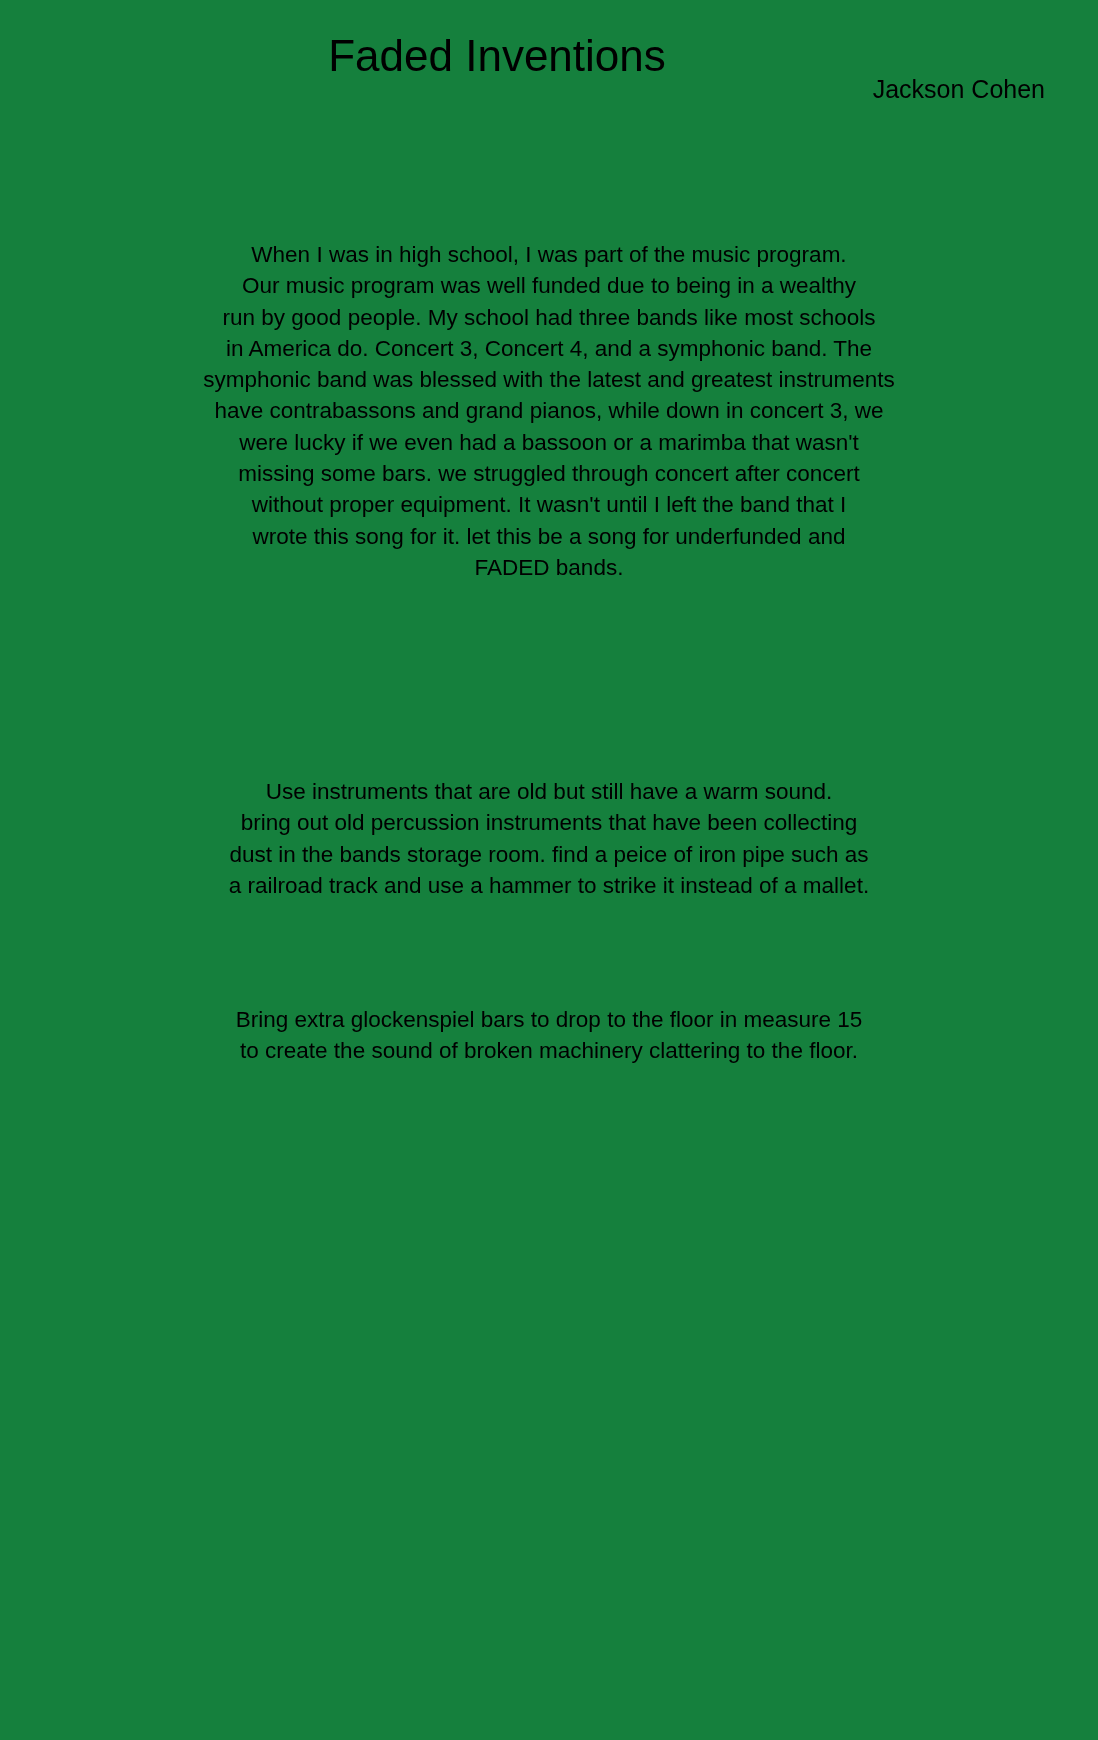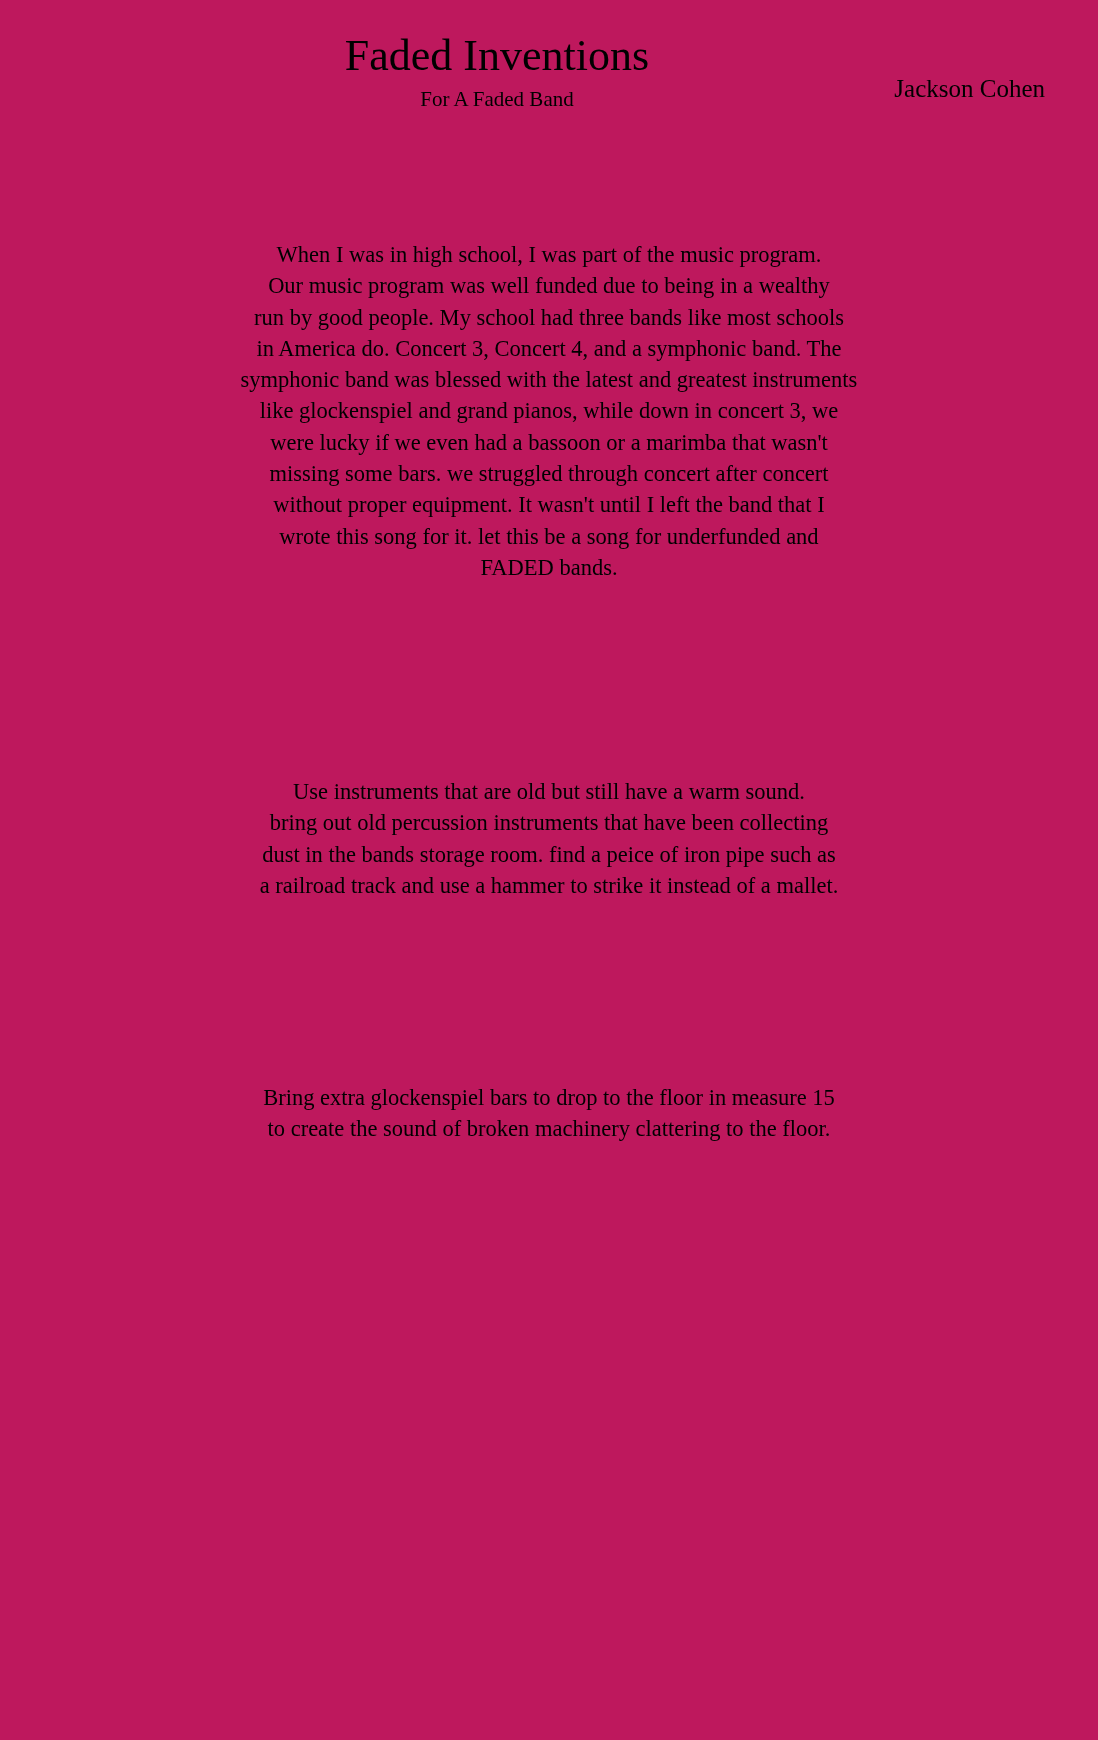--- a/index.html
+++ b/index.html
@@ -6,23 +6,23 @@
   html, body {
     margin: 0;
     padding: 0;
     background: #ffffff;
   }
   .page {
     position: relative;
     width: 1098px;
     height: 1740px;
     margin: 0 auto;
-    background: #be185d;
+    background: #15803d;
     color: #000000;
-    font-family: Liberation Serif, serif;
+    font-family: Liberation Sans, sans-serif;
     overflow: hidden;
   }
 
   
   .header {
     position: absolute;
     top: 0;
     left: 0;
     width: 1098px;
     height: 130px;
@@ -73,40 +73,39 @@
     line-height: 31.3px;
     font-weight: 400;
   }
   .block .ln {
     display: block;
     white-space: pre;
   }
 
   #block-1 { top: 239px; }
   #block-2 { top: 776px; }
-  #block-3 { top: 1082px; }
+  #block-3 { top: 1004px; }
 </style>
 </head>
 <body>
 
 <div class="page">
 
   <div class="header">
     <div class="title">Faded Inventions</div>
-    <div class="subtitle">For A Faded Band</div>
     <div class="composer">Jackson Cohen</div>
   </div>
 
   <div class="block" id="block-1">
     <span class="ln">When I was in high school, I was part of the music program.</span>
     <span class="ln">Our music program was well funded due to being in a wealthy</span>
     <span class="ln">run by good people. My school had three bands like most schools</span>
     <span class="ln">in America do. Concert 3, Concert 4, and a symphonic band. The</span>
     <span class="ln">symphonic band was blessed with the latest and greatest instruments</span>
-    <span class="ln">like glockenspiel and grand pianos, while down in concert 3, we</span>
+    <span class="ln">have contrabassons and grand pianos, while down in concert 3, we</span>
     <span class="ln">were lucky if we even had a bassoon or a marimba that wasn't</span>
     <span class="ln">missing some bars. we struggled through concert after concert</span>
     <span class="ln">without proper equipment. It wasn't until I left the band that I</span>
     <span class="ln">wrote this song for it. let this be a song for underfunded and</span>
     <span class="ln">FADED bands.</span>
   </div>
 
   <div class="block" id="block-2">
     <span class="ln">Use instruments that are old but still have a warm sound.</span>
     <span class="ln">bring out old percussion instruments that have been collecting</span>

